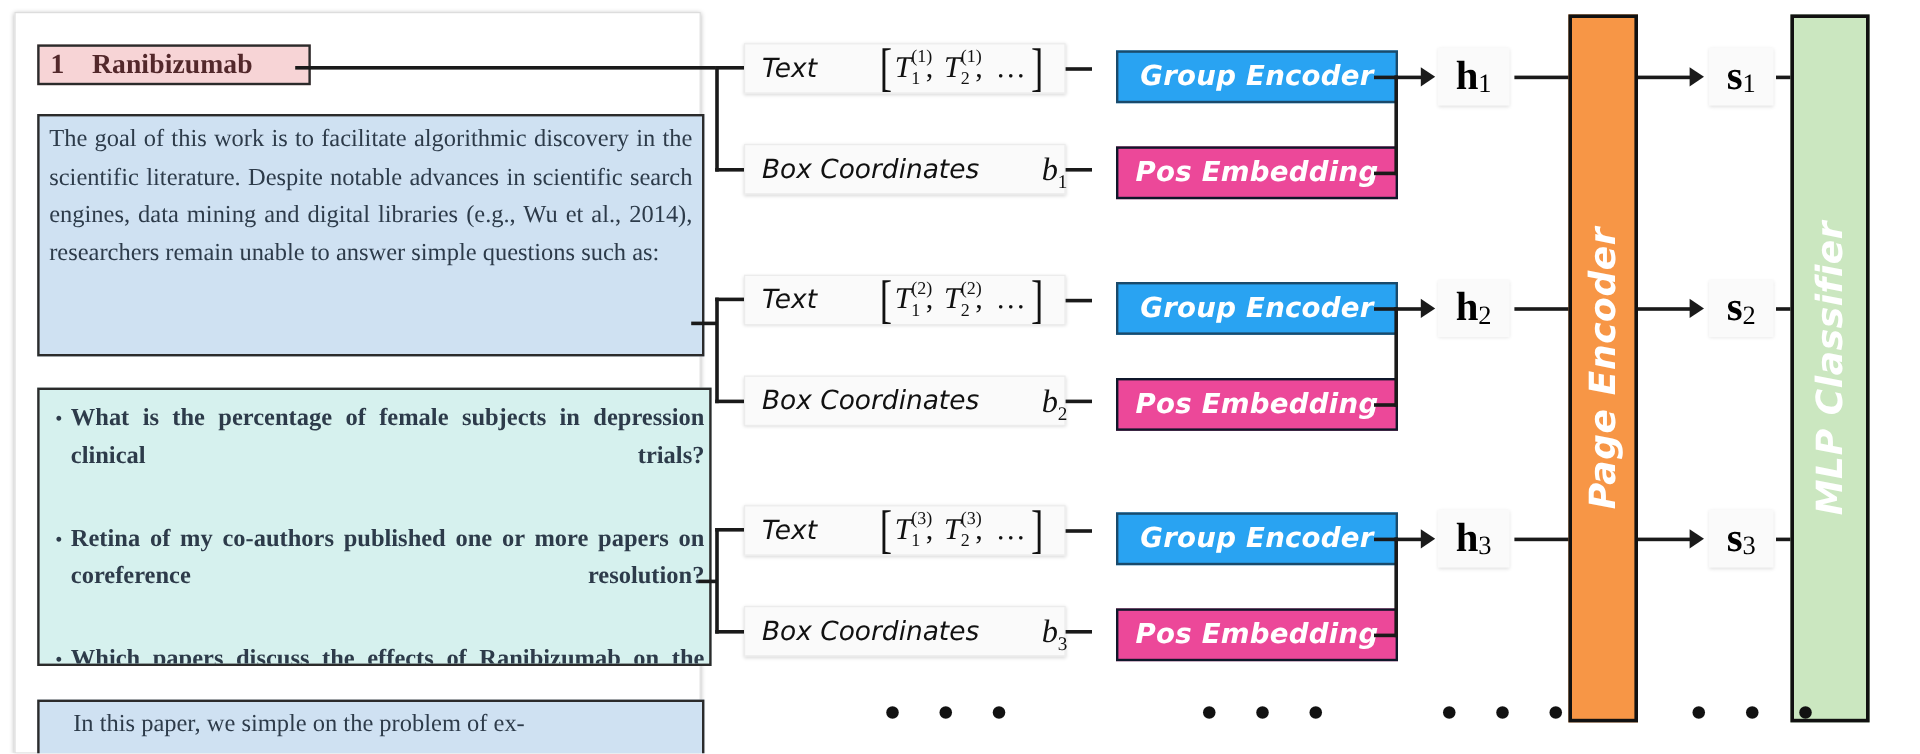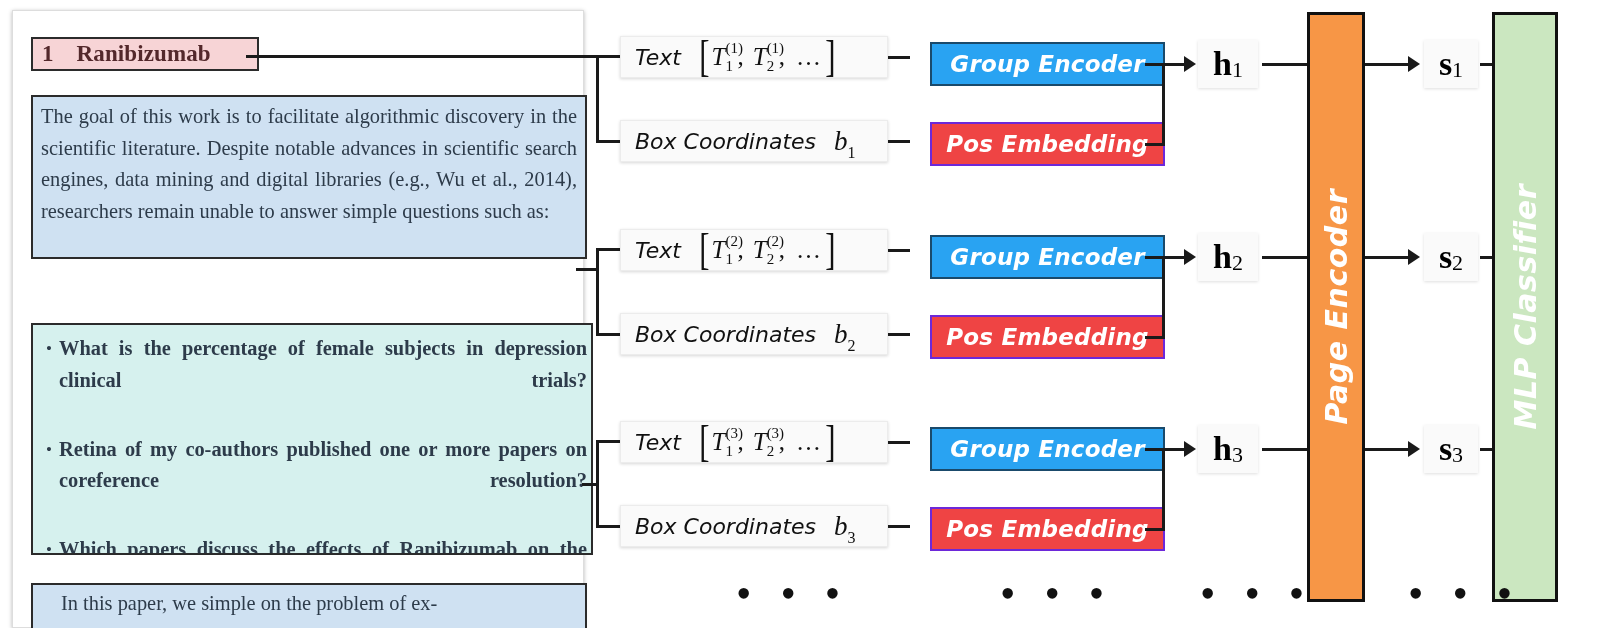--- a/index.html
+++ b/index.html
@@ -50,21 +50,21 @@
     color: #53282b;
     letter-spacing: 0.1px;
   }
   #heading-num { padding-left: 9px; }
   #heading-text { padding-left: 23px; }
 
   #para1-box {
     left: 18px;
     top: 84px;
     width: 556px;
-    height: 164px;
+    height: 202px;
     background: #cfe1f2;
     padding: 4px 8px 0 8px;
     font-size: 20.4px;
     line-height: 31.5px;
     text-align: justify;
     overflow: hidden;
   }
 
   #bullets-box {
     left: 18px;
@@ -123,20 +123,21 @@
 
   
   .input-box {
     background: #fafafa;
     border: 1px solid #ececec;
     box-shadow: 0 1px 3px rgba(0,0,0,0.16);
     font-family: "DejaVu Sans", sans-serif;
     font-style: italic;
     color: #111111;
     padding-left: 14px;
+    gap: 34px;
   }
   .input-label {
     font-size: 22px;
     font-style: italic;
     white-space: nowrap;
   }
 
   
   .mathvec {
     font-family: "Liberation Serif", serif;
@@ -199,22 +200,22 @@
     font-size: 23px;
     color: #ffffff;
     letter-spacing: 0.2px;
     margin-left: 20px;
   }
   .enc-group {
     background: #29a3f2;
     border: 2px solid #1a4a6b;
   }
   .enc-pos {
-    background: #ef4444;
-    border: 2px solid #6d28d9;
+    background: #ec4899;
+    border: 2px solid #0f172a;
   }
 
   
   .token-box {
     position: absolute;
     background: #fafafa;
     box-shadow: 0 1px 3px rgba(0,0,0,0.13);
     display: flex;
     align-items: center;
     justify-content: center;

